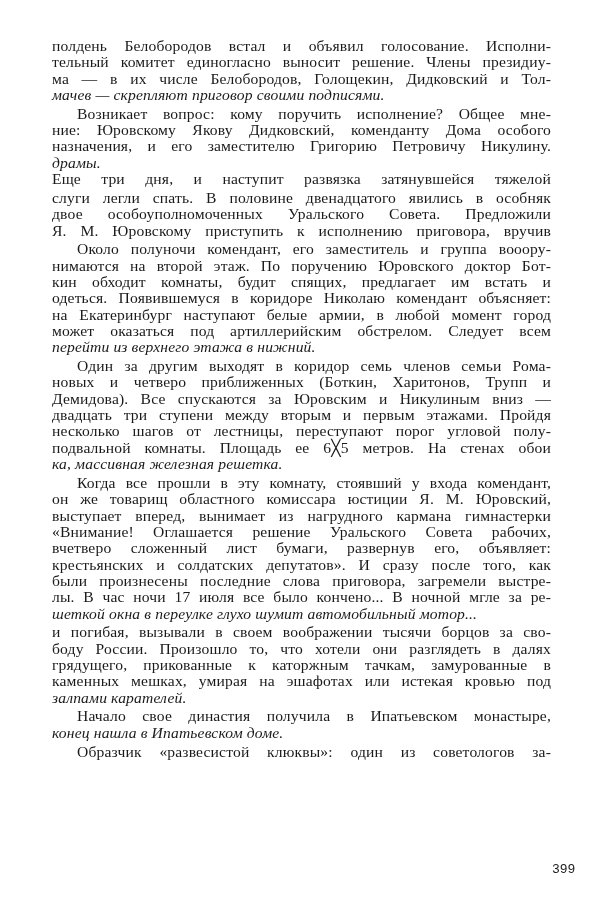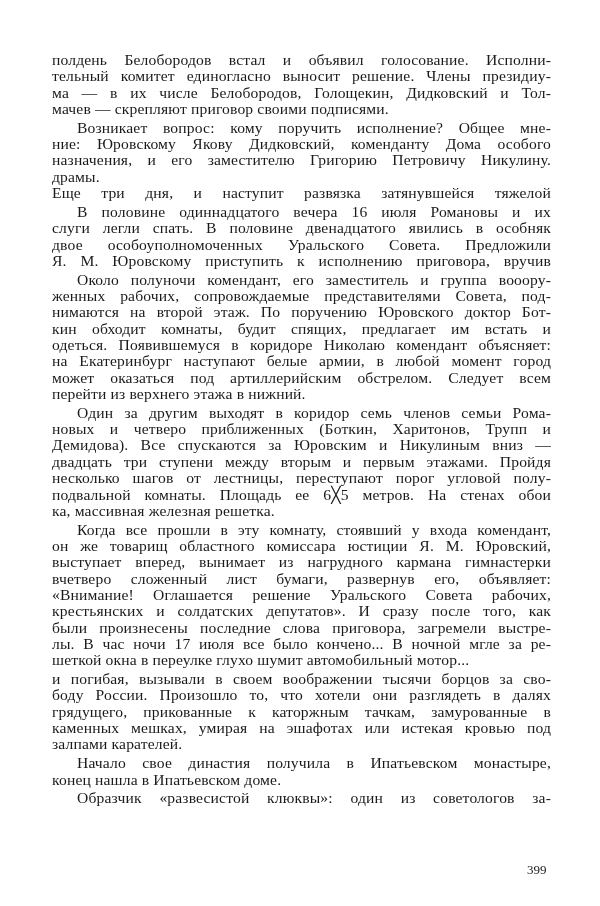--- a/index.html
+++ b/index.html
@@ -11,21 +11,21 @@
     width: 600px;
     height: 906px;
     position: relative;
     overflow: hidden;
     font-family: "Liberation Serif", "DejaVu Serif", serif;
     color: #1a1a1a;
   }
   .page {
     position: absolute;
     left: 52px;
-    top: 52px;
+    top: 38px;
     width: 499px;
   }
   .para {
     margin: 0 0 2.4px 0;
   }
   .line {
     display: block;
     height: 16.35px;
     line-height: 16.35px;
     font-size: 15.6px;
@@ -44,29 +44,30 @@
   
   .line span.t {
     display: inline-block;
     width: 100%;
     white-space: normal;
     text-align: justify;
     text-align-last: justify;
   }
   .line.last span.t {
     text-align-last: left;
+    font-style: italic;
   }
   .line.indent span.t {
     width: calc(100%);
   }
   .page-number {
     position: absolute;
-    left: 527px;
+    left: 552px;
     top: 862px;
-    font-family: Liberation Serif, serif;
+    font-family: Liberation Mono, monospace;
     font-size: 13px;
     color: #1a1a1a;
   }
 </style>
 </head>
 <body>
 
 <div class="page" id="page-body">
     <div class="para">
       <div class="line"><span class="t">полдень Белобородов встал и объявил голосование. Исполни-</span></div>
@@ -75,50 +76,48 @@
       <div class="line last"><span class="t">мачев — скрепляют приговор своими подписями.</span></div>
     </div>
     <div class="para">
       <div class="line indent"><span class="t">Возникает вопрос: кому поручить исполнение? Общее мне-</span></div>
       <div class="line"><span class="t">ние: Юровскому Якову Дидковский, коменданту Дома особого</span></div>
       <div class="line"><span class="t">назначения, и его заместителю Григорию Петровичу Никулину.</span></div>
       <div class="line last"><span class="t">драмы.</span></div>
       <div class="line"><span class="t">Еще три дня, и наступит развязка затянувшейся тяжелой</span></div>
     </div>
     <div class="para">
-      <div class="line indent"><span class="t">В половине одиннадцатого вечера 16 июля Романовы и их</span></div>
       <div class="line"><span class="t">слуги легли спать. В половине двенадцатого явились в особняк</span></div>
       <div class="line"><span class="t">двое особоуполномоченных Уральского Совета. Предложили</span></div>
       <div class="line"><span class="t">Я. М. Юровскому приступить к исполнению приговора, вручив</span></div>
     </div>
     <div class="para">
       <div class="line indent"><span class="t">Около полуночи комендант, его заместитель и группа вооору-</span></div>
-      <div class="line"><span class="t">женных рабочих, сопровождаемые представителями Совета, под-</span></div>
       <div class="line"><span class="t">нимаются на второй этаж. По поручению Юровского доктор Бот-</span></div>
       <div class="line"><span class="t">кин обходит комнаты, будит спящих, предлагает им встать и</span></div>
       <div class="line"><span class="t">одеться. Появившемуся в коридоре Николаю комендант объясняет:</span></div>
       <div class="line"><span class="t">на Екатеринбург наступают белые армии, в любой момент город</span></div>
       <div class="line"><span class="t">может оказаться под артиллерийским обстрелом. Следует всем</span></div>
       <div class="line last"><span class="t">перейти из верхнего этажа в нижний.</span></div>
     </div>
     <div class="para">
       <div class="line indent"><span class="t">Один за другим выходят в коридор семь членов семьи Рома-</span></div>
       <div class="line"><span class="t">новых и четверо приближенных (Боткин, Харитонов, Трупп и</span></div>
       <div class="line"><span class="t">Демидова). Все спускаются за Юровским и Никулиным вниз —</span></div>
       <div class="line"><span class="t">двадцать три ступени между вторым и первым этажами. Пройдя</span></div>
       <div class="line"><span class="t">несколько шагов от лестницы, переступают порог угловой полу-</span></div>
       <div class="line"><span class="t">подвальной комнаты. Площадь ее 6╳5 метров. На стенах обои</span></div>
       <div class="line last"><span class="t">ка, массивная железная решетка.</span></div>
     </div>
     <div class="para">
       <div class="line indent"><span class="t">Когда все прошли в эту комнату, стоявший у входа комендант,</span></div>
       <div class="line"><span class="t">он же товарищ областного комиссара юстиции Я. М. Юровский,</span></div>
       <div class="line"><span class="t">выступает вперед, вынимает из нагрудного кармана гимнастерки</span></div>
+      <div class="line"><span class="t">«Внимание! Оглашается решение Уральского Совета рабочих,</span></div>
       <div class="line"><span class="t">вчетверо сложенный лист бумаги, развернув его, объявляет:</span></div>
-      <div class="line"><span class="t">«Внимание! Оглашается решение Уральского Совета рабочих,</span></div>
       <div class="line"><span class="t">крестьянских и солдатских депутатов». И сразу после того, как</span></div>
       <div class="line"><span class="t">были произнесены последние слова приговора, загремели выстре-</span></div>
       <div class="line"><span class="t">лы. В час ночи 17 июля все было кончено... В ночной мгле за ре-</span></div>
       <div class="line last"><span class="t">шеткой окна в переулке глухо шумит автомобильный мотор...</span></div>
     </div>
     <div class="para">
       <div class="line"><span class="t">и погибая, вызывали в своем воображении тысячи борцов за сво-</span></div>
       <div class="line"><span class="t">боду России. Произошло то, что хотели они разглядеть в далях</span></div>
       <div class="line"><span class="t">грядущего, прикованные к каторжным тачкам, замурованные в</span></div>
       <div class="line"><span class="t">каменных мешках, умирая на эшафотах или истекая кровью под</span></div>

